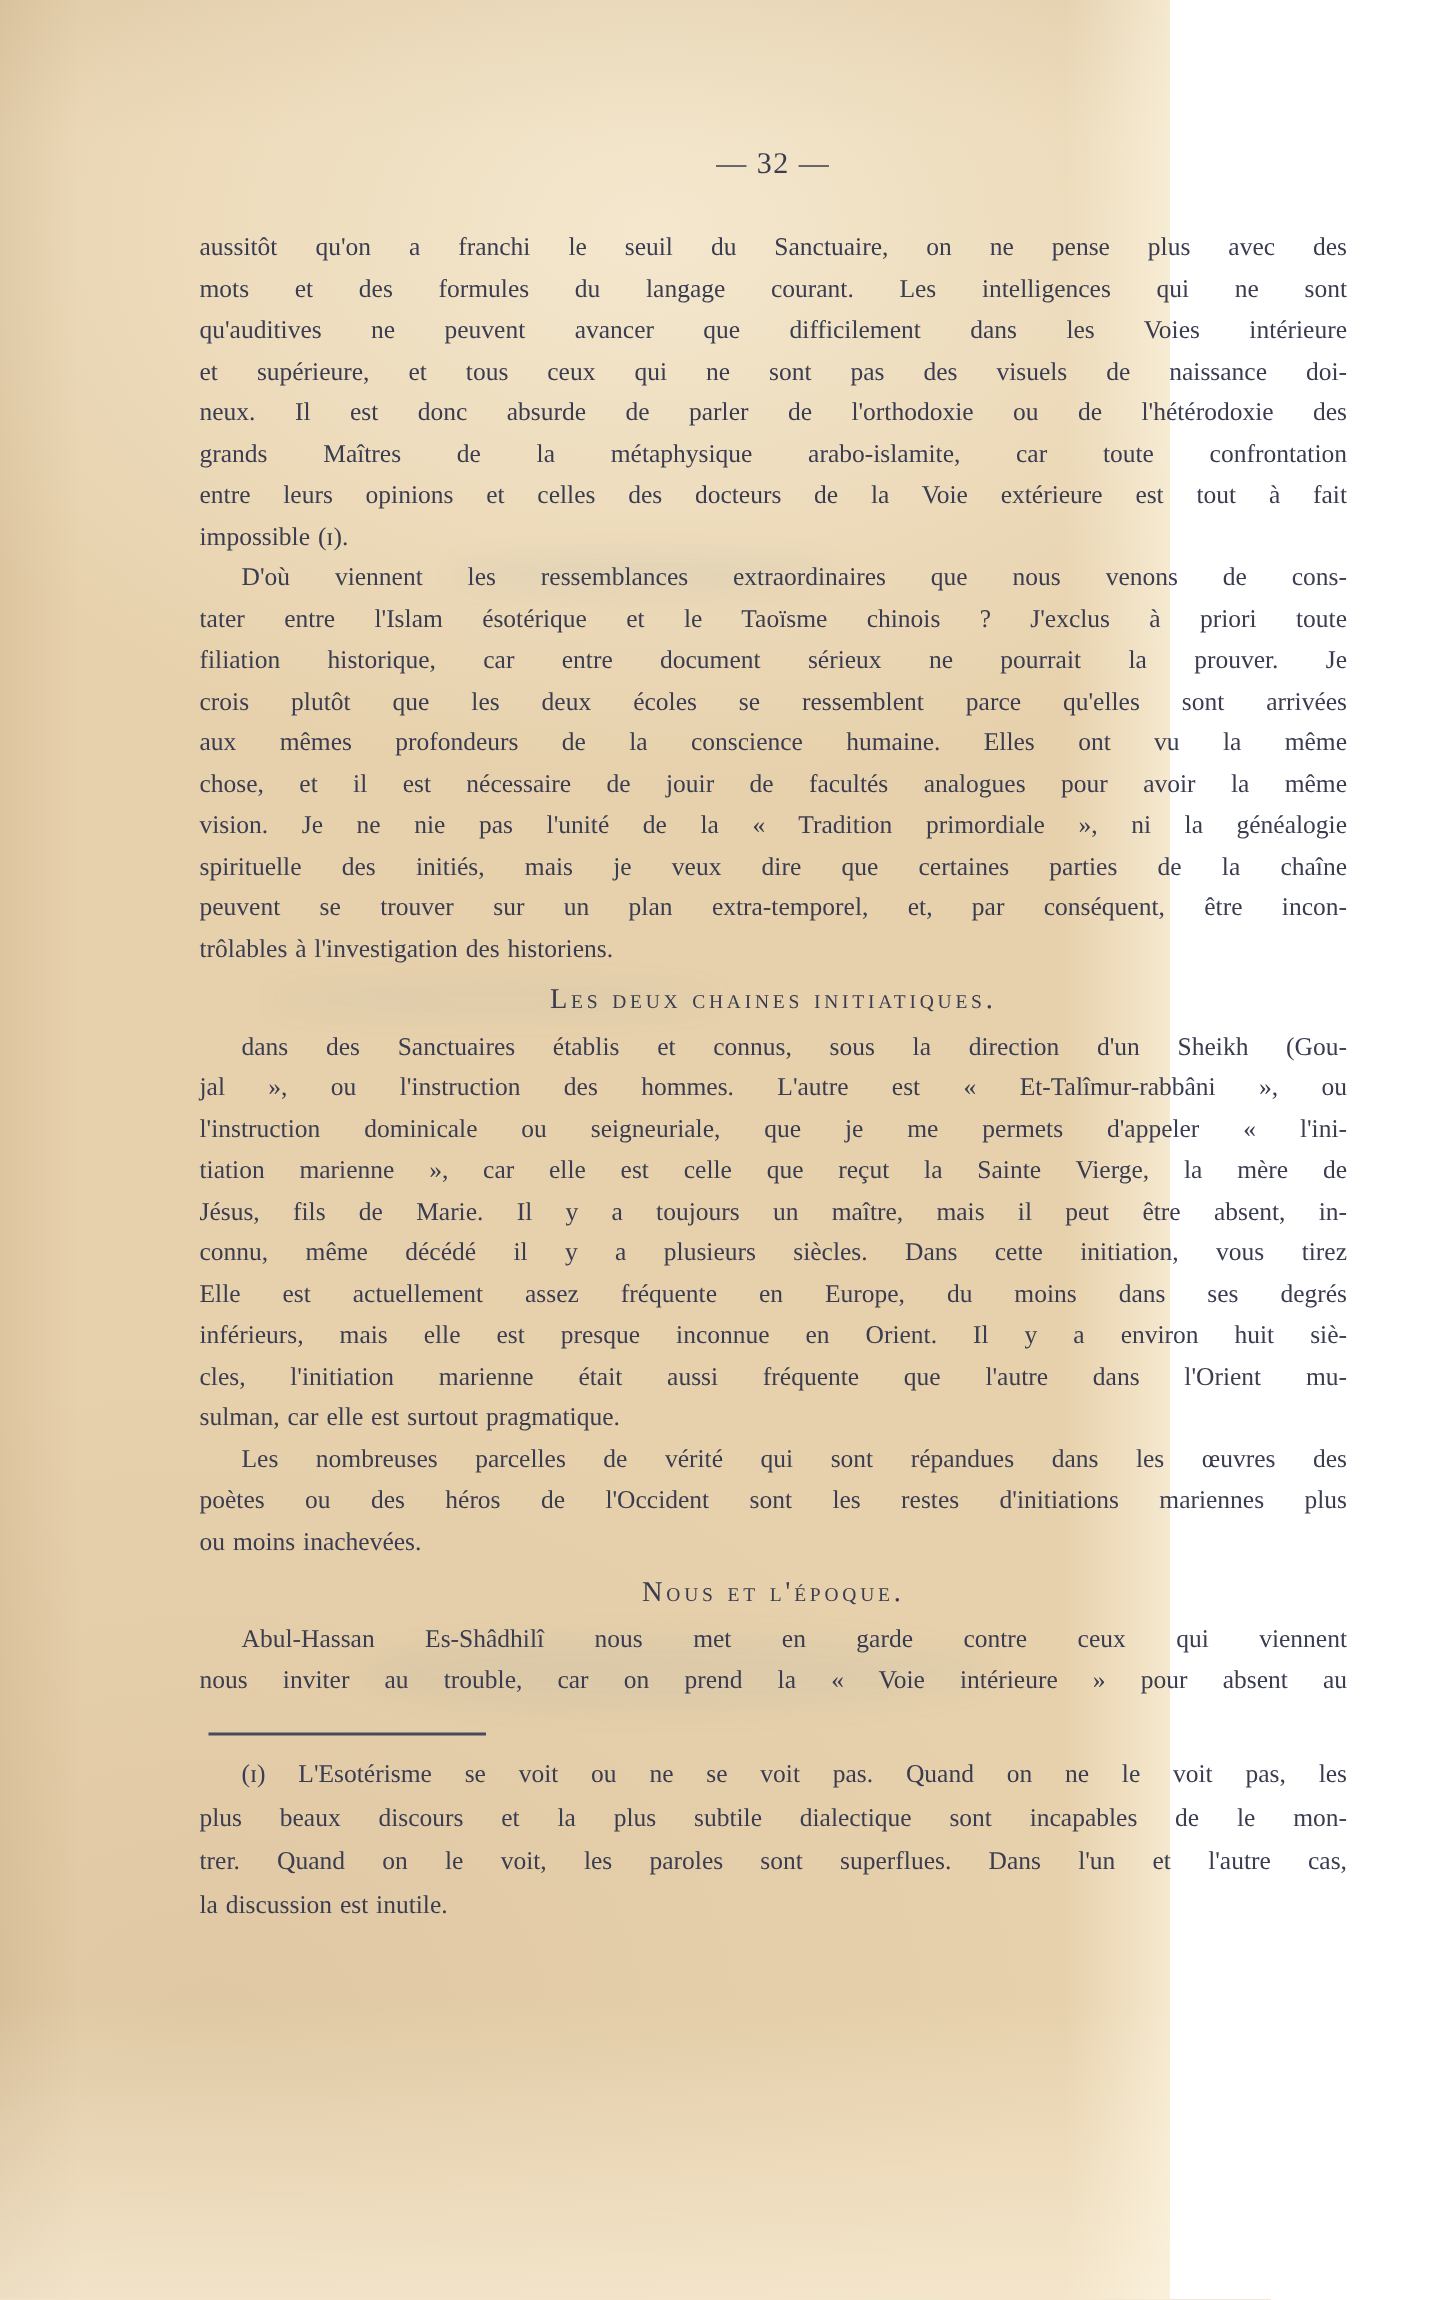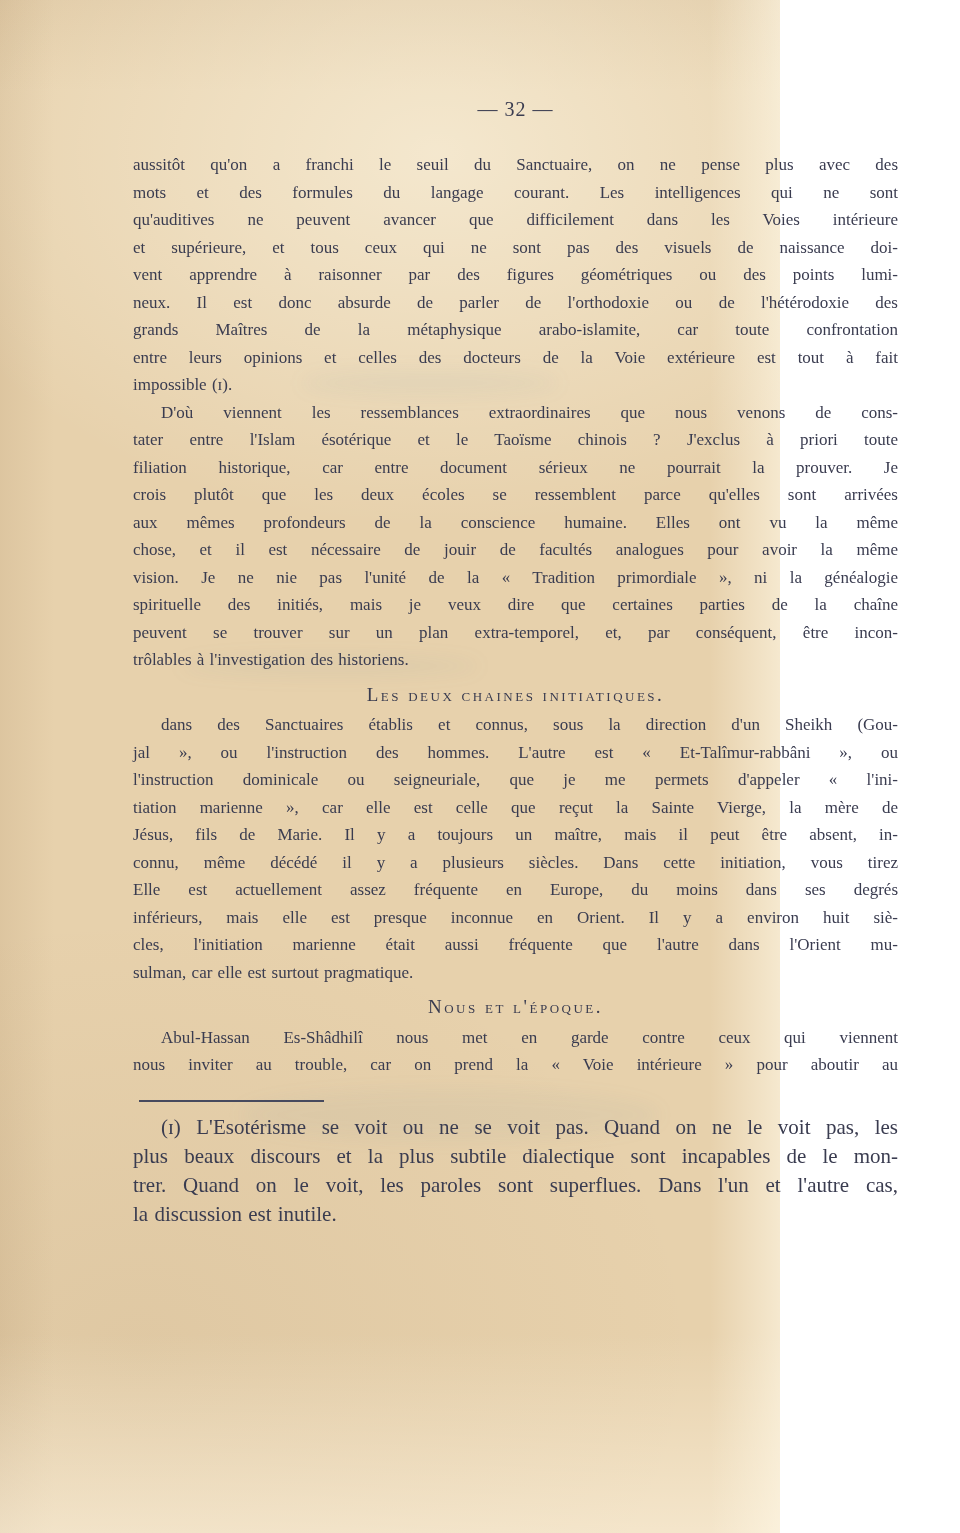--- a/index.html
+++ b/index.html
@@ -65,21 +65,21 @@
     line-height: 27.5px;
     margin: 7px 0 3px 0;
   }
   .footnote-rule {
     border: none;
     border-top: 2px solid #474a5e;
     width: 185px;
     margin: 21px 0 11px 6px;
   }
   .footnote .line {
-    font-size: 21px;
+    font-size: 17px;
     line-height: 29px;
     height: 29px;
   }
   .footnote .line:last-child { text-align-last: left; }
   .footnote .line:first-child { text-indent: 28px; }
 </style>
 </head>
 <body>
 
 <div class="page">
@@ -88,21 +88,20 @@
   <div class="smudge" style="left:180px; top:655px; width:300px; height:22px;"></div>
 
   <div class="text-block">
     <div class="page-number">— 32 —</div>
     <div id="body-text">
         <div class="para">
           <div class="line">aussitôt qu'on a franchi le seuil du Sanctuaire, on ne pense plus avec des</div>
           <div class="line">mots et des formules du langage courant. Les intelligences qui ne sont</div>
           <div class="line">qu'auditives ne peuvent avancer que difficilement dans les Voies intérieure</div>
           <div class="line">et supérieure, et tous ceux qui ne sont pas des visuels de naissance doi-</div>
-          <div class="line">vent apprendre à raisonner par des figures géométriques ou des points lumi-</div>
           <div class="line">neux. Il est donc absurde de parler de l'orthodoxie ou de l'hétérodoxie des</div>
           <div class="line">grands Maîtres de la métaphysique arabo-islamite, car toute confrontation</div>
           <div class="line">entre leurs opinions et celles des docteurs de la Voie extérieure est tout à fait</div>
           <div class="line">impossible (ɪ).</div>
         </div>
         <div class="para indent">
           <div class="line">D'où viennent les ressemblances extraordinaires que nous venons de cons-</div>
           <div class="line">tater entre l'Islam ésotérique et le Taoïsme chinois ? J'exclus à priori toute</div>
           <div class="line">filiation historique, car entre document sérieux ne pourrait la prouver. Je</div>
           <div class="line">crois plutôt que les deux écoles se ressemblent parce qu'elles sont arrivées</div>
@@ -119,24 +118,29 @@
           <div class="line">jal », ou l'instruction des hommes. L'autre est « Et-Talîmur-rabbâni », ou</div>
           <div class="line">l'instruction dominicale ou seigneuriale, que je me permets d'appeler « l'ini-</div>
           <div class="line">tiation marienne », car elle est celle que reçut la Sainte Vierge, la mère de</div>
           <div class="line">Jésus, fils de Marie. Il y a toujours un maître, mais il peut être absent, in-</div>
           <div class="line">connu, même décédé  il y a plusieurs siècles. Dans cette initiation, vous tirez</div>
           <div class="line">Elle est actuellement assez fréquente en Europe, du moins dans ses degrés</div>
           <div class="line">inférieurs, mais elle est presque inconnue en Orient. Il y a environ huit siè-</div>
           <div class="line">cles, l'initiation marienne était aussi fréquente que l'autre dans l'Orient mu-</div>
           <div class="line">sulman, car elle est surtout pragmatique.</div>
         </div>
+        <div class="para indent">
+          <div class="line">Les nombreuses parcelles de vérité qui sont répandues dans les œuvres des</div>
+          <div class="line">poètes ou des héros de l'Occident sont les restes d'initiations mariennes plus</div>
+          <div class="line">ou moins inachevées.</div>
+        </div>
         <div class="heading">Nous et l'époque.</div>
         <div class="para indent cont">
           <div class="line">Abul-Hassan  Es-Shâdhilî  nous  met  en  garde  contre  ceux  qui  viennent</div>
-          <div class="line">nous inviter au trouble, car on prend la « Voie intérieure » pour aboutir au</div>
+          <div class="line">nous inviter au trouble, car on prend la « Voie intérieure » pour absent au</div>
         </div>
       </div>
     <hr class="footnote-rule">
     <div class="footnote para" id="footnote">
         <div class="line">(ɪ) L'Esotérisme se voit ou ne se voit pas. Quand on ne le voit pas, les</div>
         <div class="line">plus beaux discours et la plus subtile dialectique sont incapables de le mon-</div>
         <div class="line">trer. Quand on le voit, les paroles sont superflues. Dans l'un et l'autre cas,</div>
         <div class="line">la discussion est inutile.</div>
       </div>
   </div>

